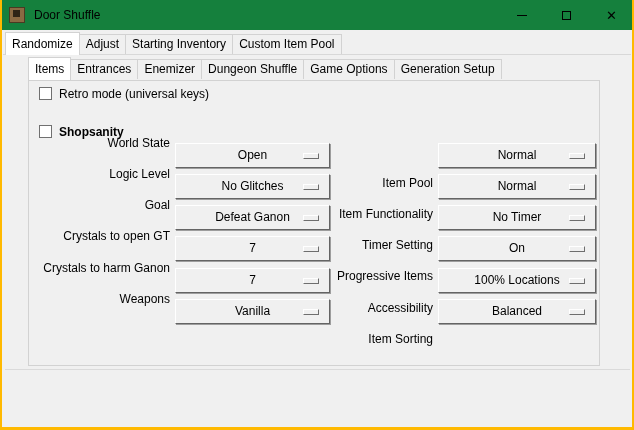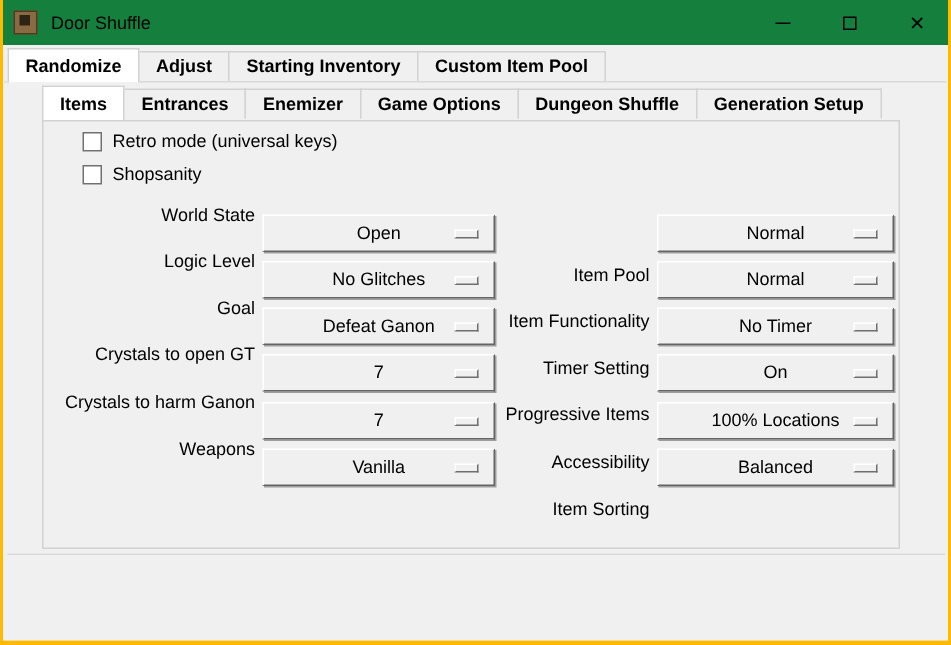--- a/index.html
+++ b/index.html
@@ -32,41 +32,41 @@
   .glyph-min { width:10px; height:1px; background:#000; display:block; }
   .glyph-max { width:9px; height:9px; border:1px solid #000; display:block; }
   .glyph-close { font-size:13px; line-height:1; }
 
   
   .tabrow { position:absolute; display:flex; align-items:flex-end; z-index:3; }
   .tabrow-outer { top:32px; left:3px; }
   .tabrow-inner { top:57px; left:26px; }
   .tab {
     background:#f0f0f0; border:1px solid #d2d2d2; border-bottom:none;
-    padding:3px 11px 4px; height:20px; line-height:13px; white-space:nowrap;font-weight:bold;
+    padding:3px 6px 4px; height:20px; line-height:13px; white-space:nowrap;
   }
   .tab + .tab { margin-left:-1px; }
   .tab.selected {
     background:#ffffff; height:23px; padding-top:5px; margin-bottom:-1px; z-index:4; position:relative;
   }
 
   .page-outer {
     position:absolute; left:1px; right:1px; top:54px; bottom:0;
     background:#f0f0f0; border-top:1px solid #d8d8d8; z-index:1;
   }
   .page-inner {
     position:absolute; left:26px; top:80px; width:572px; height:286px;
     background:#f0f0f0; border:1px solid #d2d2d2; z-index:2;
   }
   .bottom-sep { position:absolute; left:3px; top:369px; width:625px; height:1px; background:#dadada; z-index:1; }
 
   
-  .check-row { position:absolute; left:10px; display:flex; align-items:flex-end;margin-left:16px; }
+  .check-row { position:absolute; left:10px; display:flex; align-items:flex-start; }
   .check-row.r0 { top:6px; }
-  .check-row.r1 { top:28px; }
+  .check-row.r1 { top:44px;font-weight:bold; }
   .checkbox {
     width:13px; height:13px; background:#fff; border:1px solid #707070; margin-right:7px; flex:none;
   }
 
   
   .opt-row { position:absolute; height:25px; width:100%; }
   .opt-row.r0 { top:50px; } .opt-row.r1 { top:81px; } .opt-row.r2 { top:112px; }
   .opt-row.r3 { top:143px; } .opt-row.r4 { top:175px; } .opt-row.r5 { top:206px; }
   .opt-label {
     position:absolute; top:0; height:25px; line-height:25px; text-align:right; white-space:nowrap;
@@ -141,22 +141,22 @@
     <div class="tab selected">Randomize</div>
     <div class="tab">Adjust</div>
     <div class="tab">Starting Inventory</div>
     <div class="tab">Custom Item Pool</div>
   </div>
 
   <div class="tabrow tabrow-inner">
     <div class="tab selected">Items</div>
     <div class="tab">Entrances</div>
     <div class="tab">Enemizer</div>
+    <div class="tab">Dungeon Shuffle</div>
     <div class="tab">Game Options</div>
-    <div class="tab">Dungeon Shuffle</div>
     <div class="tab">Generation Setup</div>
   </div>
 
   <div class="page-inner">
 
     <div class="check-row r0">
       <span class="checkbox"></span>
       <span>Retro mode (universal keys)</span>
     </div>
     <div class="check-row r1">

